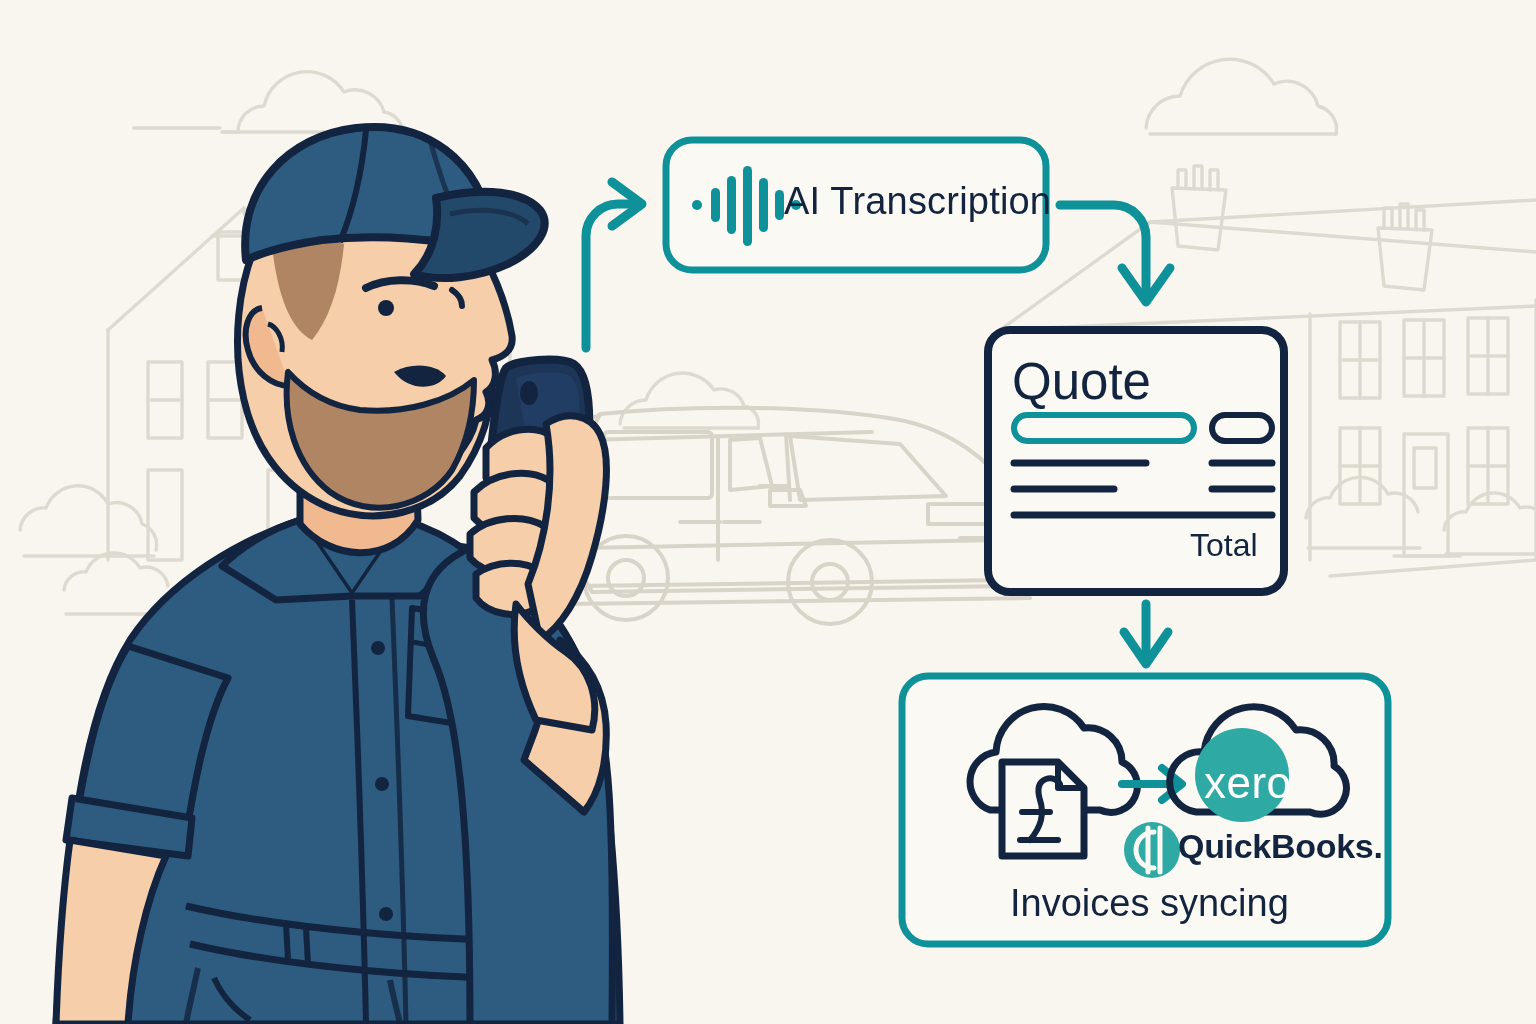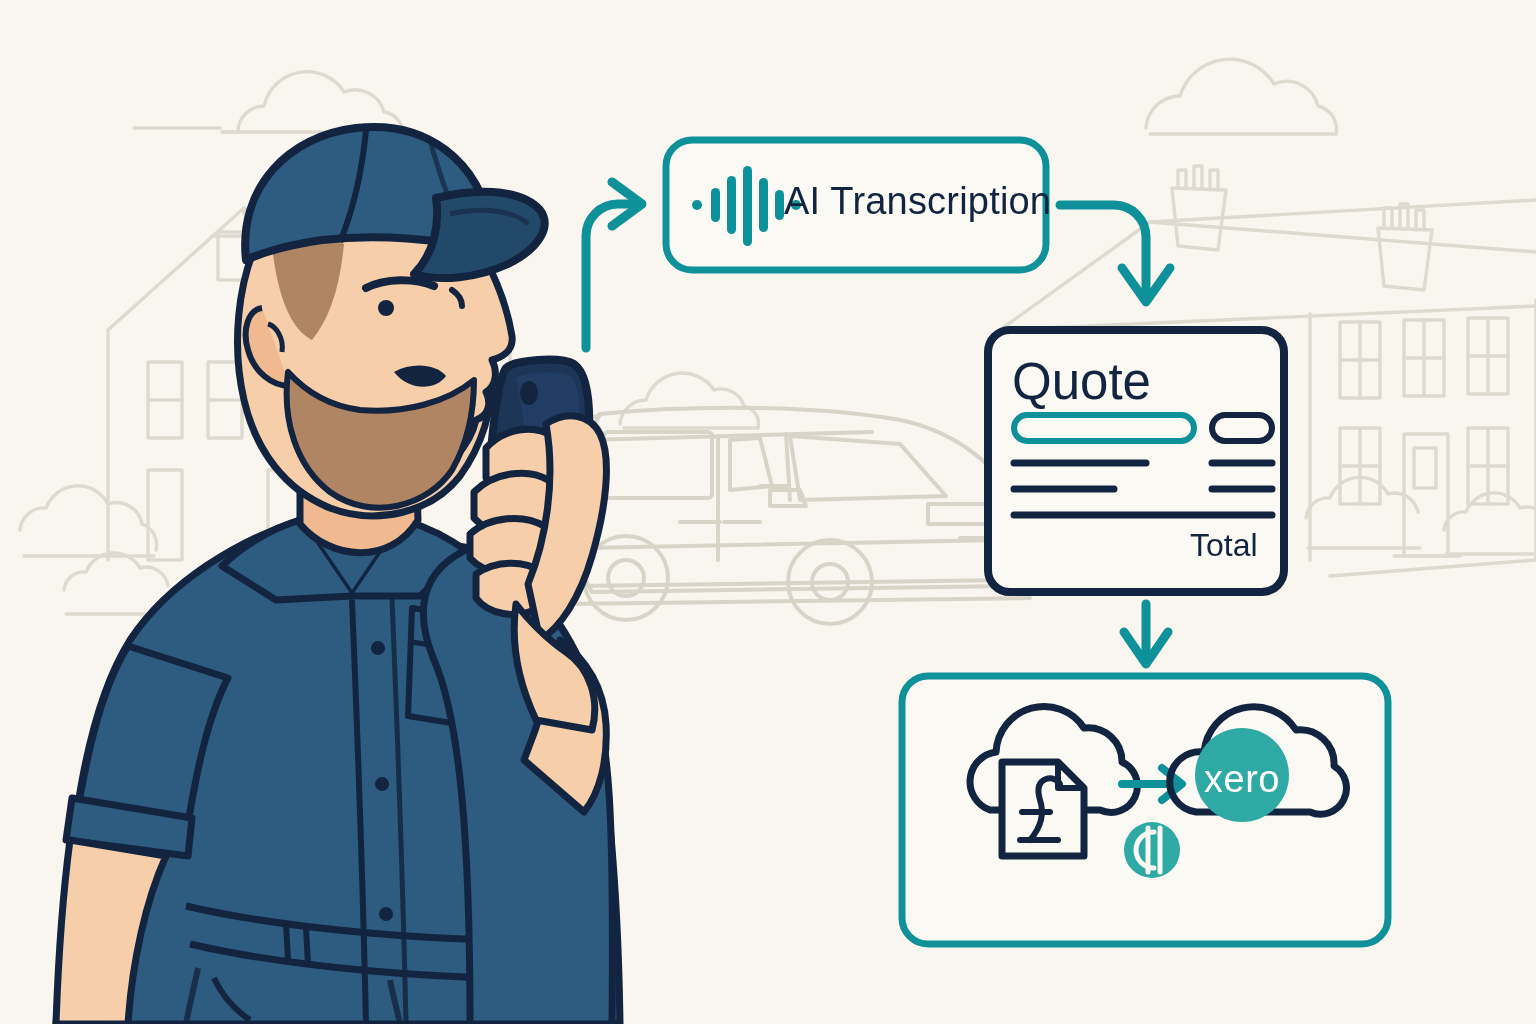--- a/index.html
+++ b/index.html
@@ -8,21 +8,21 @@
     background:#f9f6ef;
     font-family:"Liberation Sans", sans-serif;
   }
   #stage{position:relative;width:1536px;height:1024px;background:#f9f6ef;text-decoration:underline;}
   #stage svg.layer{position:absolute;top:0;left:0;width:1536px;height:1024px;}
   .lbl{position:absolute;color:#12243f;white-space:nowrap;}
   #ai-label{left:784px;top:180px;font-size:38px;letter-spacing:.2px;}
   #quote-label{left:1012px;top:352px;font-size:51px;}
   #total-label{left:1190px;top:527px;font-size:32px;}
   #sync-label{left:1010px;top:882px;font-size:38px;}
-  #xero-label{left:1204px;top:758px;font-size:38px;color:#ffffff;letter-spacing:.5px;}
+  #xero-label{left:1204px;top:758px;font-size:44px;color:#ffffff;letter-spacing:.5px;}
   #qb-label{left:1178px;top:827px;font-size:34px;font-weight:bold;color:#12243f;letter-spacing:-.3px;}
 </style>
 </head>
 <body>
 
 <div id="stage">
 
   <svg class="layer" viewBox="0 0 1536 1024">
     <g fill="none" stroke="#dedacf" stroke-width="3.4" stroke-linecap="round" stroke-linejoin="round">
 
@@ -306,15 +306,17 @@
         <path d="M1154 832 a18 18 0 0 0 0 36"></path>
         <path d="M1148 828 v44"></path>
         <path d="M1160 828 v44"></path>
       </g>
     </g>
   </svg>
 
   <div class="lbl" id="ai-label">AI Transcription</div>
   <div class="lbl" id="quote-label">Quote</div>
   <div class="lbl" id="total-label">Total</div>
+  <div class="lbl" id="sync-label">Invoices syncing</div>
   <div class="lbl" id="xero-label">xero</div>
+  <div class="lbl" id="qb-label">QuickBooks.</div>
 
 </div>
 
 </body></html>

